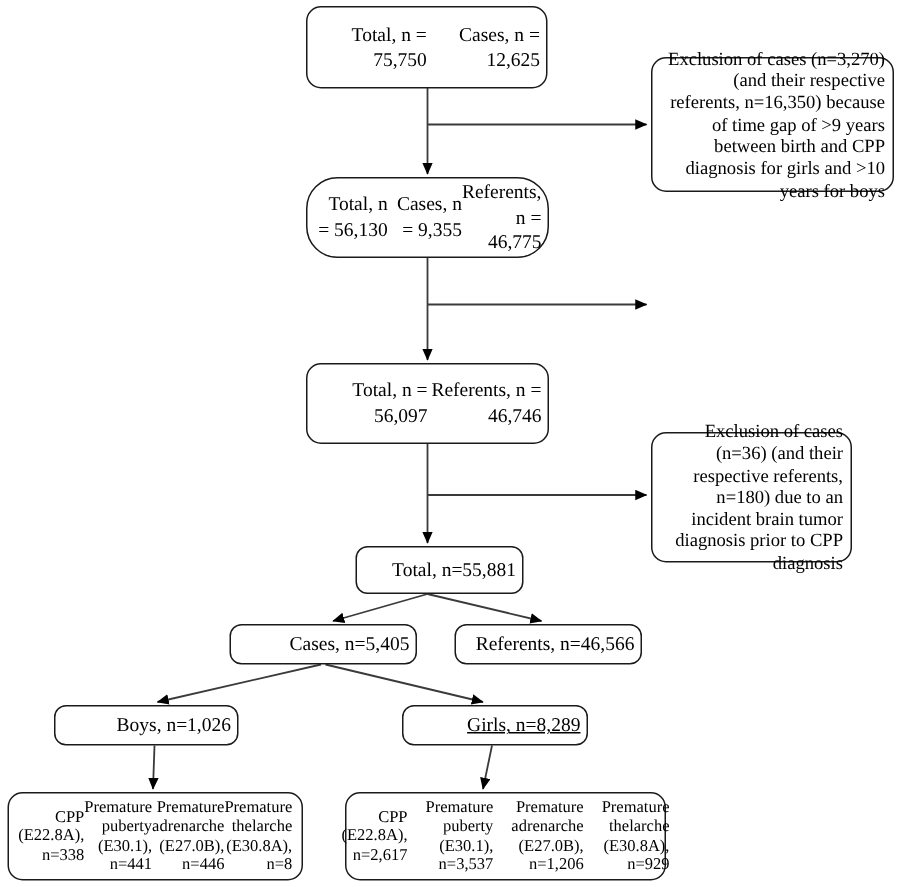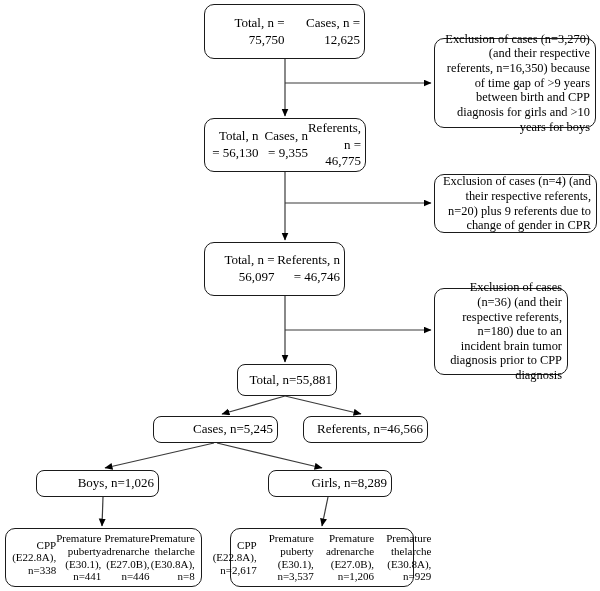--- a/index.html
+++ b/index.html
@@ -83,66 +83,63 @@
 
   <div class="box" style="left:204px; top:4px; width:161px; height:55px;">
     <div class="txt">Total, n = 75,750</div>
     <div class="txt">Cases, n = 12,625</div>
   </div>
 
   <div class="box excl" style="left:434px; top:38px; width:162px; height:90px;">
     <div class="txt">Exclusion of cases (n=3,270) (and their respective referents, n=16,350) because of time gap of &gt;9 years between birth and CPP diagnosis for girls and &gt;10 years for boys</div>
   </div>
 
-  <div class="box" style="left:204px; top:118px; width:162px; height:54px;">
+  <div class="box" style="left:204px; top:118px; width:162px; height:54px;border-radius:21px;">
     <div class="txt">Total, n = 56,130</div>
     <div class="txt">Cases, n = 9,355</div>
     <div class="txt">Referents, n = 46,775</div>
   </div>
 
-  <div class="box excl" style="left:434px; top:174px; width:163px; height:59px;">
-    <div class="txt">Exclusion of cases (n=4) (and their respective referents, n=20) plus 9 referents due to change of gender in CPR</div>
-  </div>
 
-  <div class="box" style="left:204px; top:242px; width:141px; height:54px;">
+  <div class="box" style="left:204px; top:242px; width:162px; height:54px;">
     <div class="txt">Total, n = 56,097</div>
     <div class="txt">Referents, n = 46,746</div>
   </div>
 
   <div class="box excl" style="left:434px; top:288px; width:134px; height:87px;">
     <div class="txt">Exclusion of cases (n=36) (and their respective referents, n=180) due to an incident brain tumor diagnosis prior to CPP diagnosis</div>
   </div>
 
-  <div class="box small" style="left:237px; top:364px; width:100px; height:32px;">
+  <div class="box small" style="left:237px; top:364px; width:112px; height:32px;">
     <div class="txt">Total, n=55,881</div>
   </div>
 
   <div class="box small" style="left:153px; top:416px; width:125px; height:27px;">
-    <div class="txt">Cases, n=5,245</div>
+    <div class="txt">Cases, n=5,405</div>
   </div>
 
   <div class="box small" style="left:303px; top:416px; width:125px; height:27px;">
     <div class="txt">Referents, n=46,566</div>
   </div>
 
   <div class="box small" style="left:36px; top:470px; width:123px; height:27px;">
     <div class="txt">Boys, n=1,026</div>
   </div>
 
-  <div class="box small" style="left:268px; top:470px; width:124px; height:27px;">
+  <div class="box small" style="left:268px; top:470px; width:124px; height:27px;text-decoration:underline;">
     <div class="txt">Girls, n=8,289</div>
   </div>
 
   <div class="box detail" style="left:5px; top:528px; width:197px; height:59px;">
     <div class="txt">CPP (E22.8A), n=338</div>
     <div class="txt">Premature puberty (E30.1), n=441</div>
     <div class="txt">Premature adrenarche (E27.0B), n=446</div>
     <div class="txt">Premature thelarche (E30.8A), n=8</div>
   </div>
 
-  <div class="box detail" style="left:230px; top:528px; width:184px; height:59px;gap:12px;">
+  <div class="box detail" style="left:230px; top:528px; width:214px; height:59px;gap:12px;">
     <div class="txt">CPP (E22.8A), n=2,617</div>
     <div class="txt">Premature puberty (E30.1), n=3,537</div>
     <div class="txt">Premature adrenarche (E27.0B), n=1,206</div>
     <div class="txt">Premature thelarche (E30.8A), n=929</div>
   </div>
 
 </div>
 
 </body></html>

